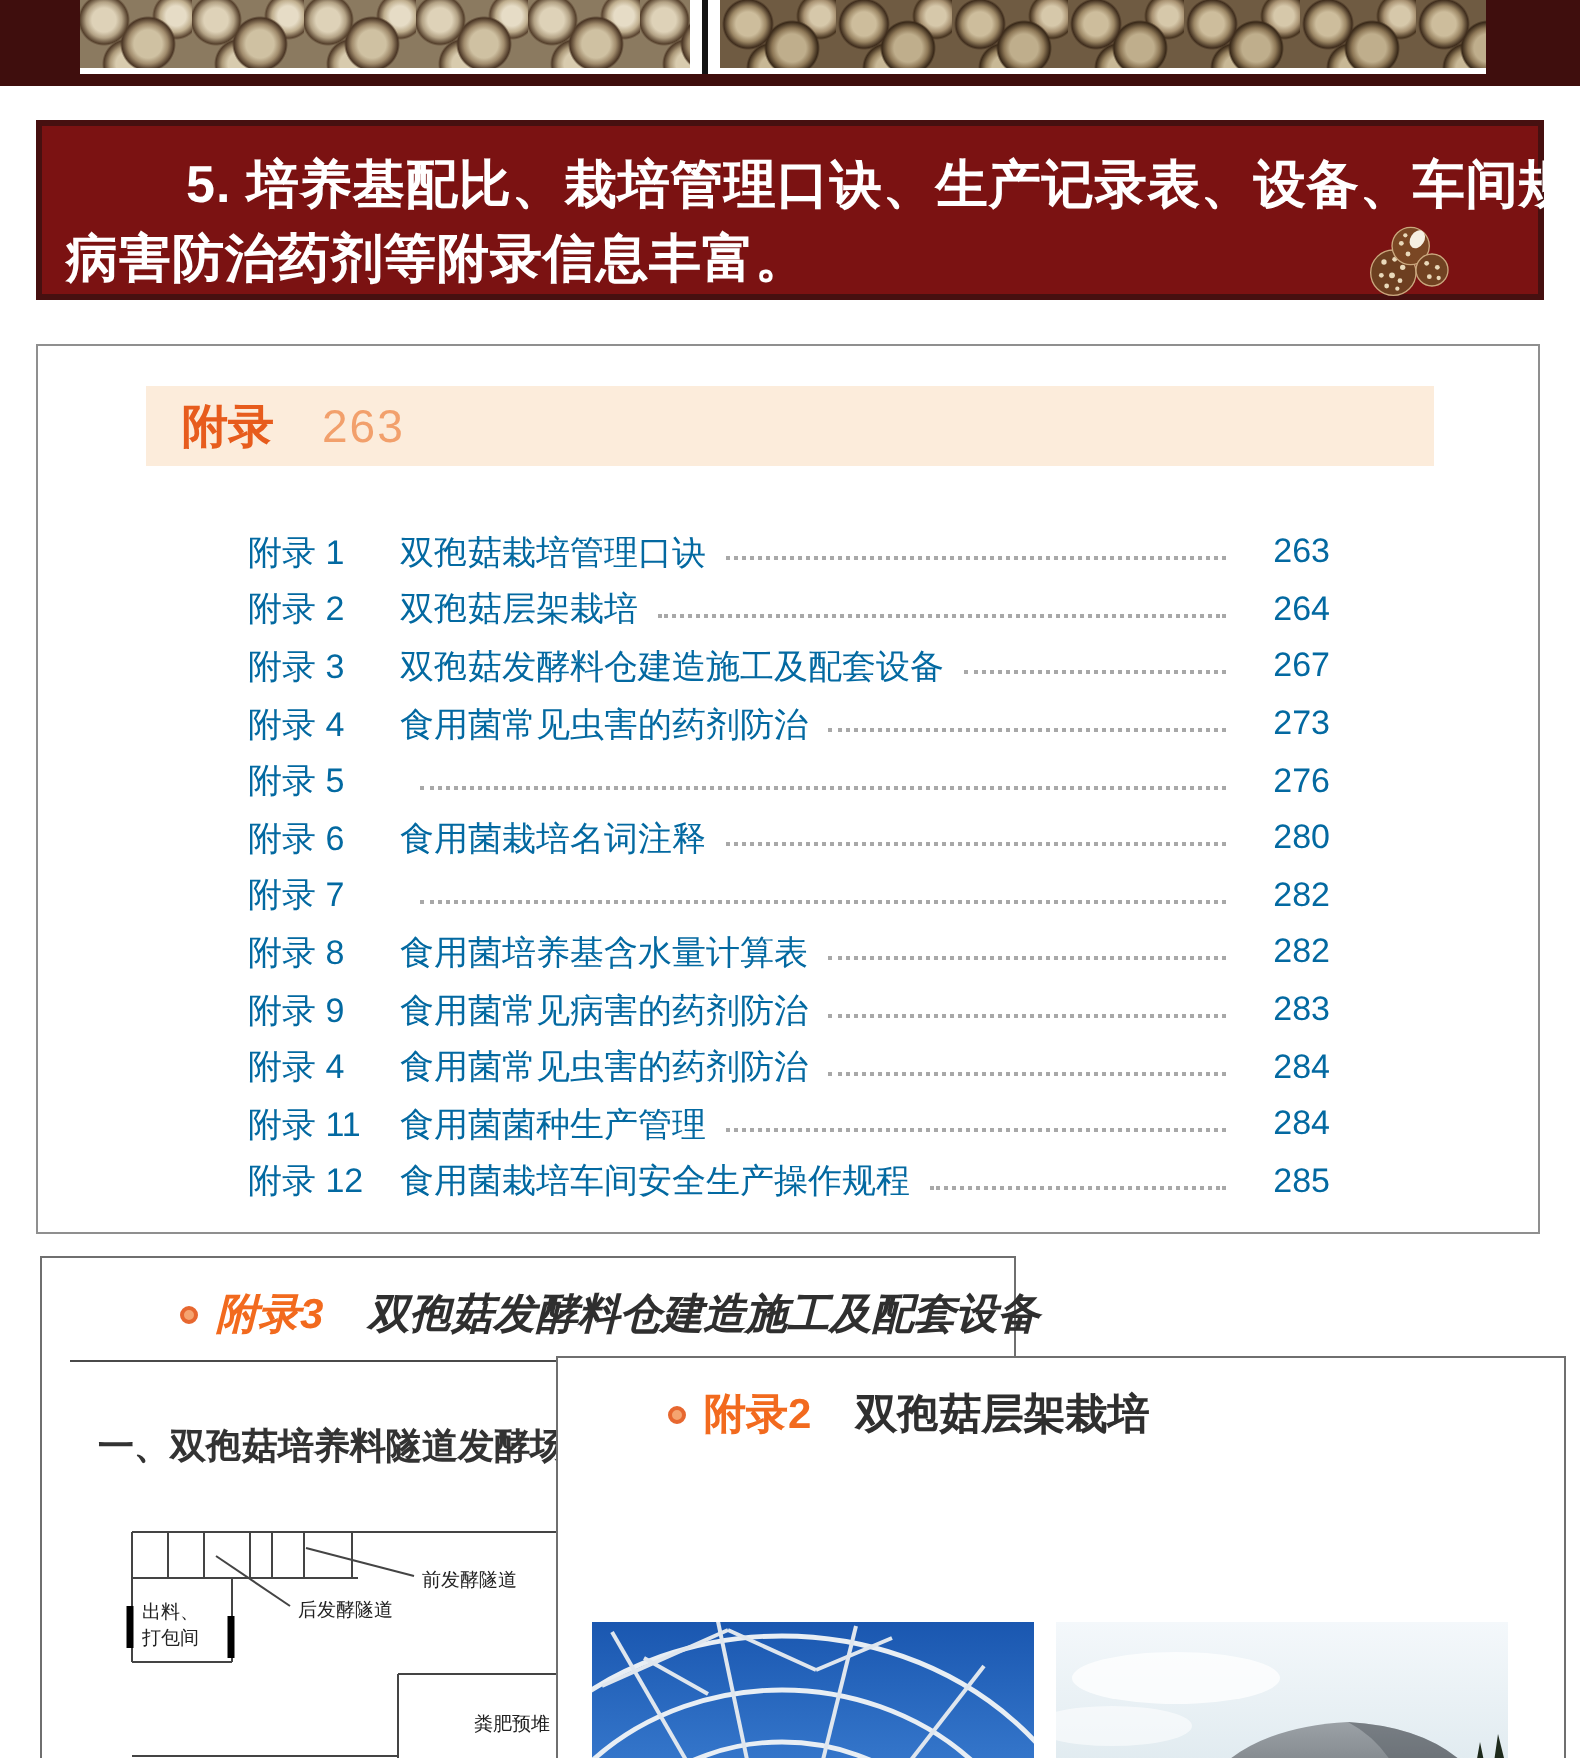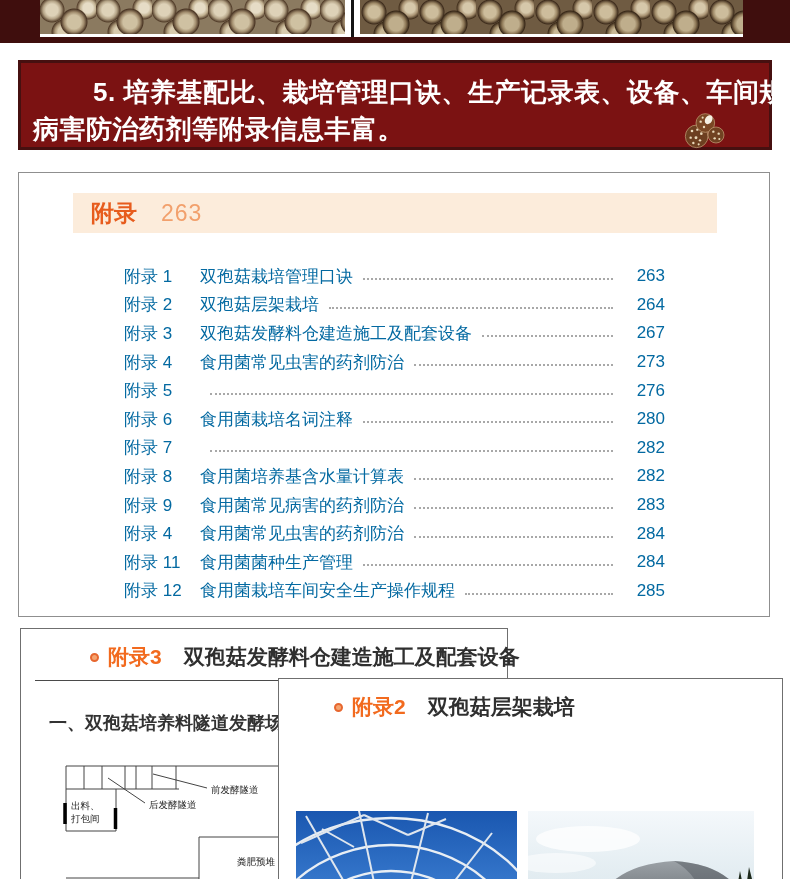--- a/index.html
+++ b/index.html
@@ -50,21 +50,21 @@
   .toc-row .ttl { white-space:nowrap;text-align:right; }
   .toc-row .leader { flex:1 1 auto; border-bottom:2px dotted #a8a8a8; height:0;
                      margin:0 10px; transform:translateY(3px); min-width:12px; }
   .toc-row .pg { flex:0 0 42px; text-align:right; }
 
   
   .preview-box { position:absolute; background:#fff; border:1px solid #6f6f6f; }
   .preview-left  { left:20px;  top:628px; width:488px; height:262px; z-index:1; }
   .preview-right { left:278px; top:678px; width:505px; height:215px; z-index:2; }
   .pv-heading { display:flex; align-items:center; padding:14px 0 9px 55px; }
-  .pv-heading.underlined { border-bottom:1px solid #4a4a4a; margin-left:14px; }
+  .pv-heading.underlined { border-bottom:1px solid #4a4a4a; margin-left:14px;font-style:italic; }
   .bullet { width:9px; height:9px; border-radius:50%; background:#f5a470;
             border:2px solid #e7672f; margin-right:9px; flex:0 0 auto; }
   .pv-label { font-size:21px; font-weight:bold; color:#f26a1e; margin-right:22px; white-space:nowrap; }
   .pv-title { font-size:21px; font-weight:bold; color:#2f2f2f; white-space:nowrap; }
   .pv-section { font-size:18px; font-weight:bold; color:#333; white-space:nowrap; }
   .preview-left  .pv-section { margin:30px 0 0 28px; }
   .preview-right .pv-section { margin:24px 0 0 30px; }
   .diagram { position:absolute; left:20px; top:127px; width:250px; height:125px; }
   .diagram text { font-size:9.5px; fill:#222; font-family:"Liberation Sans","DejaVu Sans",sans-serif; }
   .pv-photos { position:absolute; left:17px; top:132px; display:flex; gap:11px; }

